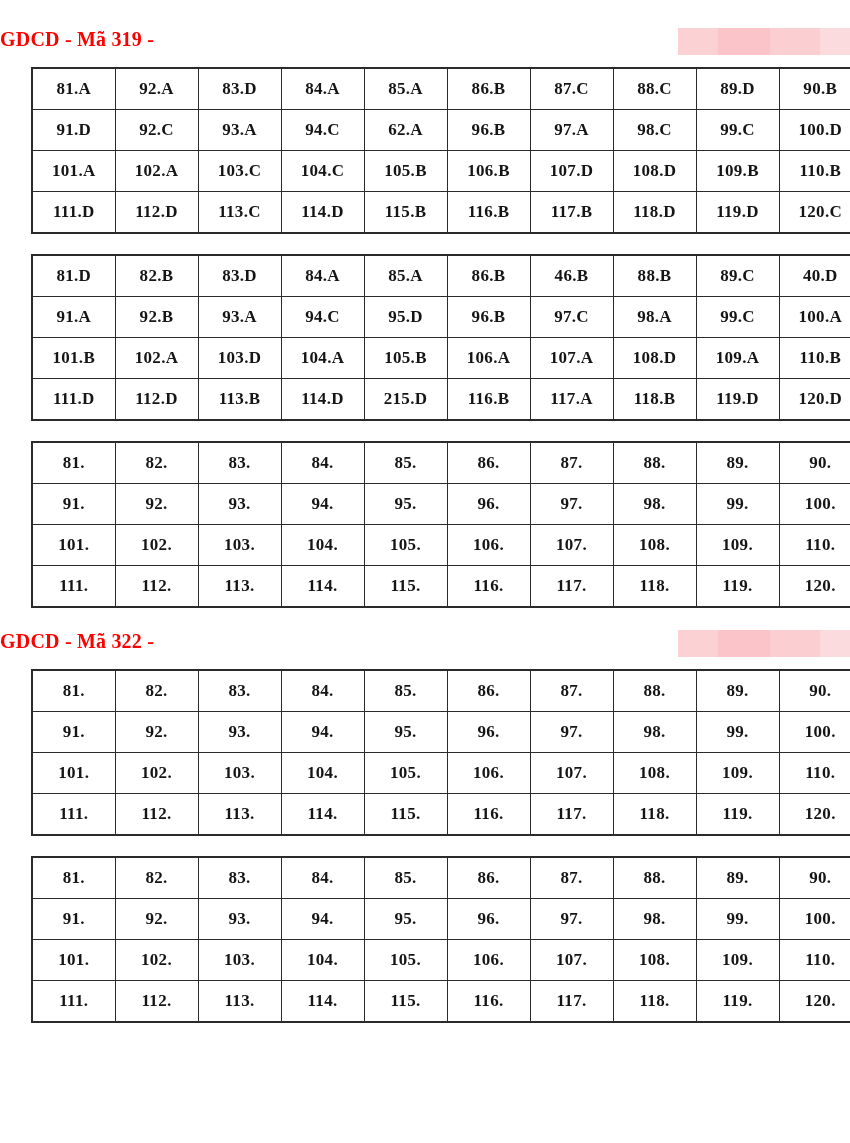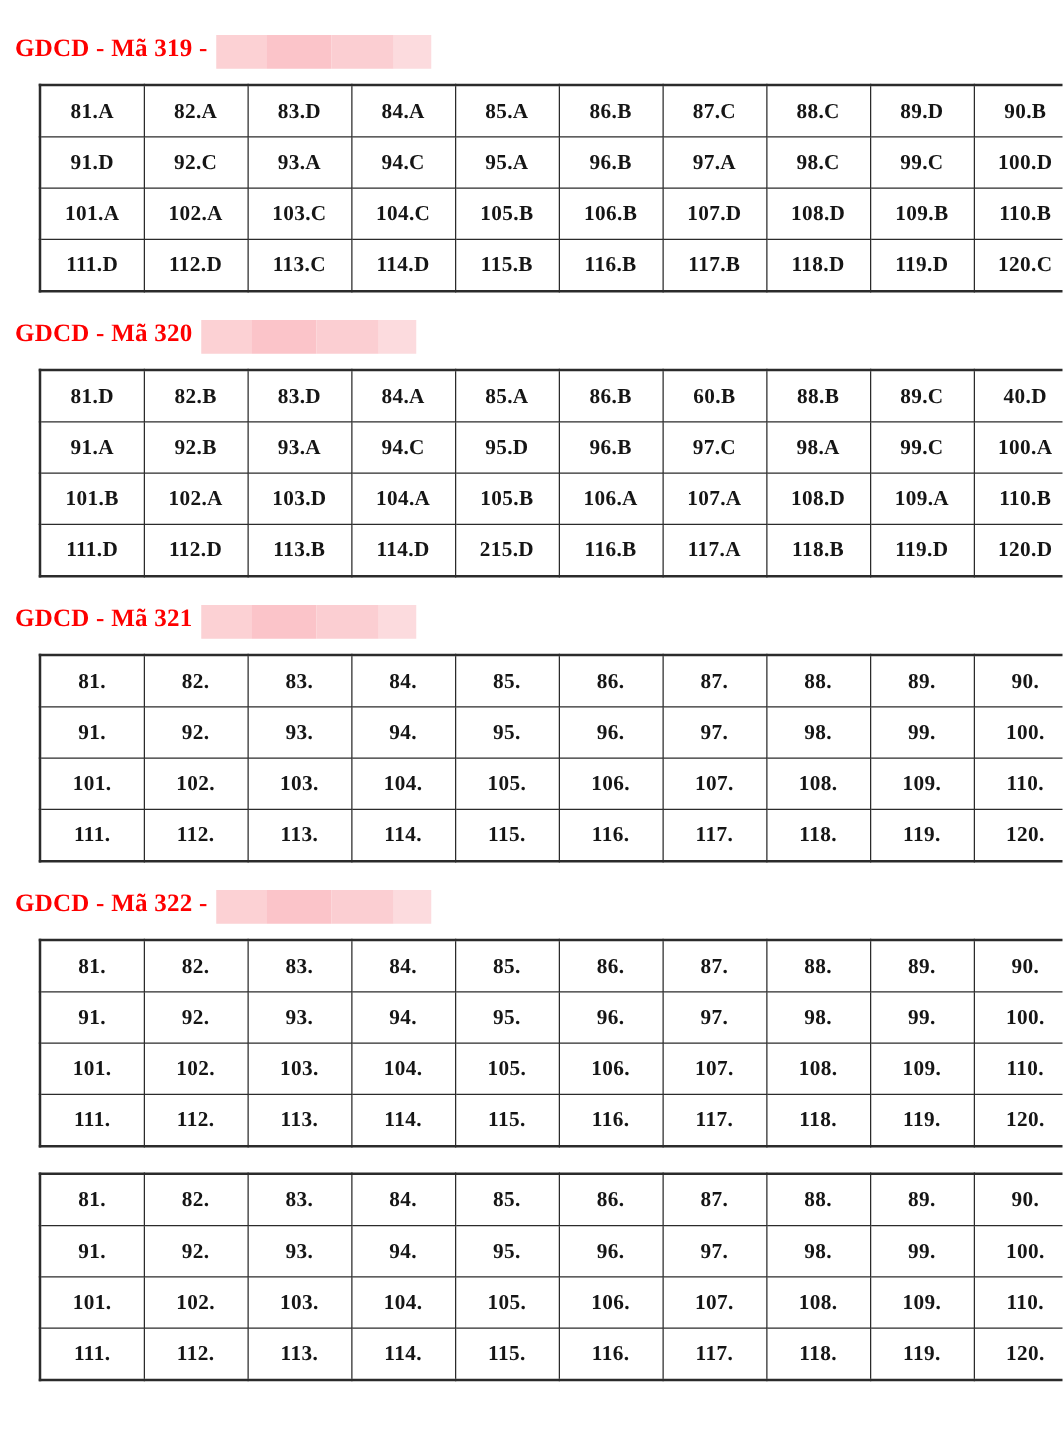--- a/index.html
+++ b/index.html
@@ -13,25 +13,24 @@
   }
   .page {
     box-sizing: border-box;
     width: 850px;
     height: 1143px;
     padding-top: 26px;
   }
   .answer-section { }
   .title-row {
     display: flex;
-    justify-content: flex-start;
+    justify-content: space-between;
     align-items: center;
     height: 27px;
     margin-bottom: 14px;
-    padding-left: 12px;
   }
   .section-title {
     margin: 0;
     font-size: 20px;
     font-weight: bold;
     color: var(--title-color, #fe0000);
     letter-spacing: 0.2px;
     white-space: nowrap;
   }
   .redaction {
@@ -75,36 +74,36 @@
           <span class="redaction-seg seg0" style="background: rgb(252, 209, 212);"></span>
           <span class="redaction-seg seg1" style="background: rgb(251, 196, 201);"></span>
           <span class="redaction-seg seg2" style="background: rgb(251, 206, 210);"></span>
           <span class="redaction-seg seg3" style="background: rgb(252, 219, 222);"></span>
         </span>
     </div>
     <table class="answer-table">
       <tbody>
           <tr>
             <td>81.A</td>
-            <td>82.A</td>
+            <td>92.A</td>
             <td>83.D</td>
             <td>84.A</td>
             <td>85.A</td>
             <td>86.B</td>
             <td>87.C</td>
             <td>88.C</td>
             <td>89.D</td>
             <td>90.B</td>
           </tr>
           <tr>
             <td>91.D</td>
             <td>92.C</td>
             <td>93.A</td>
             <td>94.C</td>
-            <td>95.A</td>
+            <td>62.A</td>
             <td>96.B</td>
             <td>97.A</td>
             <td>98.C</td>
             <td>99.C</td>
             <td>100.D</td>
           </tr>
           <tr>
             <td>101.A</td>
             <td>102.A</td>
             <td>103.C</td>
@@ -126,39 +125,30 @@
             <td>117.B</td>
             <td>118.D</td>
             <td>119.D</td>
             <td>120.C</td>
           </tr>
         </tbody>
     </table>
   </section>
 
   <section class="answer-section">
-    <div class="title-row">
-      <h2 class="section-title">GDCD - Mã 320</h2>
-      <span class="redaction">
-          <span class="redaction-seg seg0" style="background: rgb(252, 209, 212);"></span>
-          <span class="redaction-seg seg1" style="background: rgb(251, 196, 201);"></span>
-          <span class="redaction-seg seg2" style="background: rgb(251, 206, 210);"></span>
-          <span class="redaction-seg seg3" style="background: rgb(252, 219, 222);"></span>
-        </span>
-    </div>
     <table class="answer-table">
       <tbody>
           <tr>
             <td>81.D</td>
             <td>82.B</td>
             <td>83.D</td>
             <td>84.A</td>
             <td>85.A</td>
             <td>86.B</td>
-            <td>60.B</td>
+            <td>46.B</td>
             <td>88.B</td>
             <td>89.C</td>
             <td>40.D</td>
           </tr>
           <tr>
             <td>91.A</td>
             <td>92.B</td>
             <td>93.A</td>
             <td>94.C</td>
             <td>95.D</td>
@@ -190,29 +180,20 @@
             <td>117.A</td>
             <td>118.B</td>
             <td>119.D</td>
             <td>120.D</td>
           </tr>
         </tbody>
     </table>
   </section>
 
   <section class="answer-section">
-    <div class="title-row">
-      <h2 class="section-title">GDCD - Mã 321</h2>
-      <span class="redaction">
-          <span class="redaction-seg seg0" style="background: rgb(252, 209, 212);"></span>
-          <span class="redaction-seg seg1" style="background: rgb(251, 196, 201);"></span>
-          <span class="redaction-seg seg2" style="background: rgb(251, 206, 210);"></span>
-          <span class="redaction-seg seg3" style="background: rgb(252, 219, 222);"></span>
-        </span>
-    </div>
     <table class="answer-table">
       <tbody>
           <tr>
             <td>81.</td>
             <td>82.</td>
             <td>83.</td>
             <td>84.</td>
             <td>85.</td>
             <td>86.</td>
             <td>87.</td>

